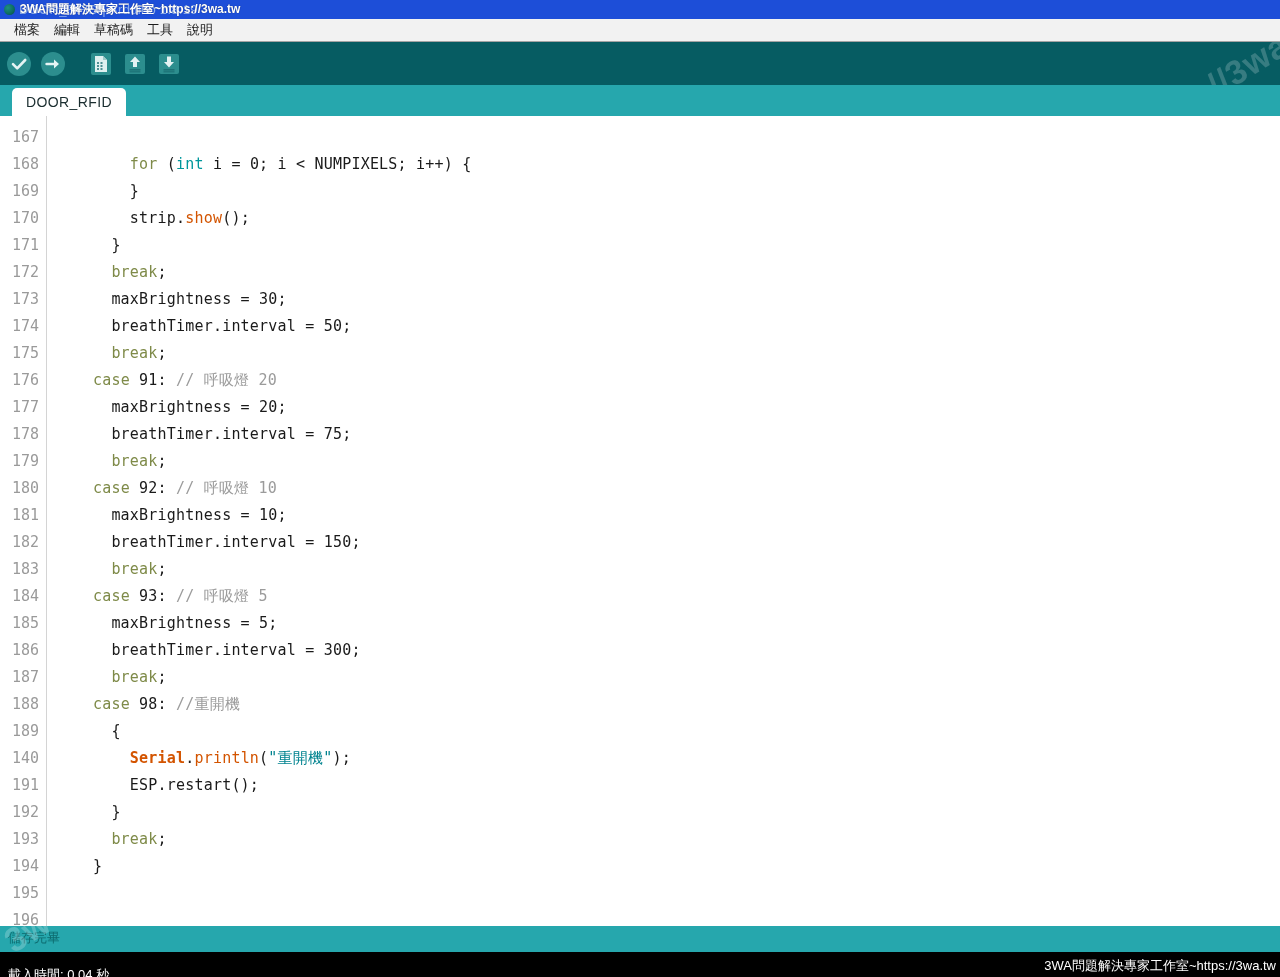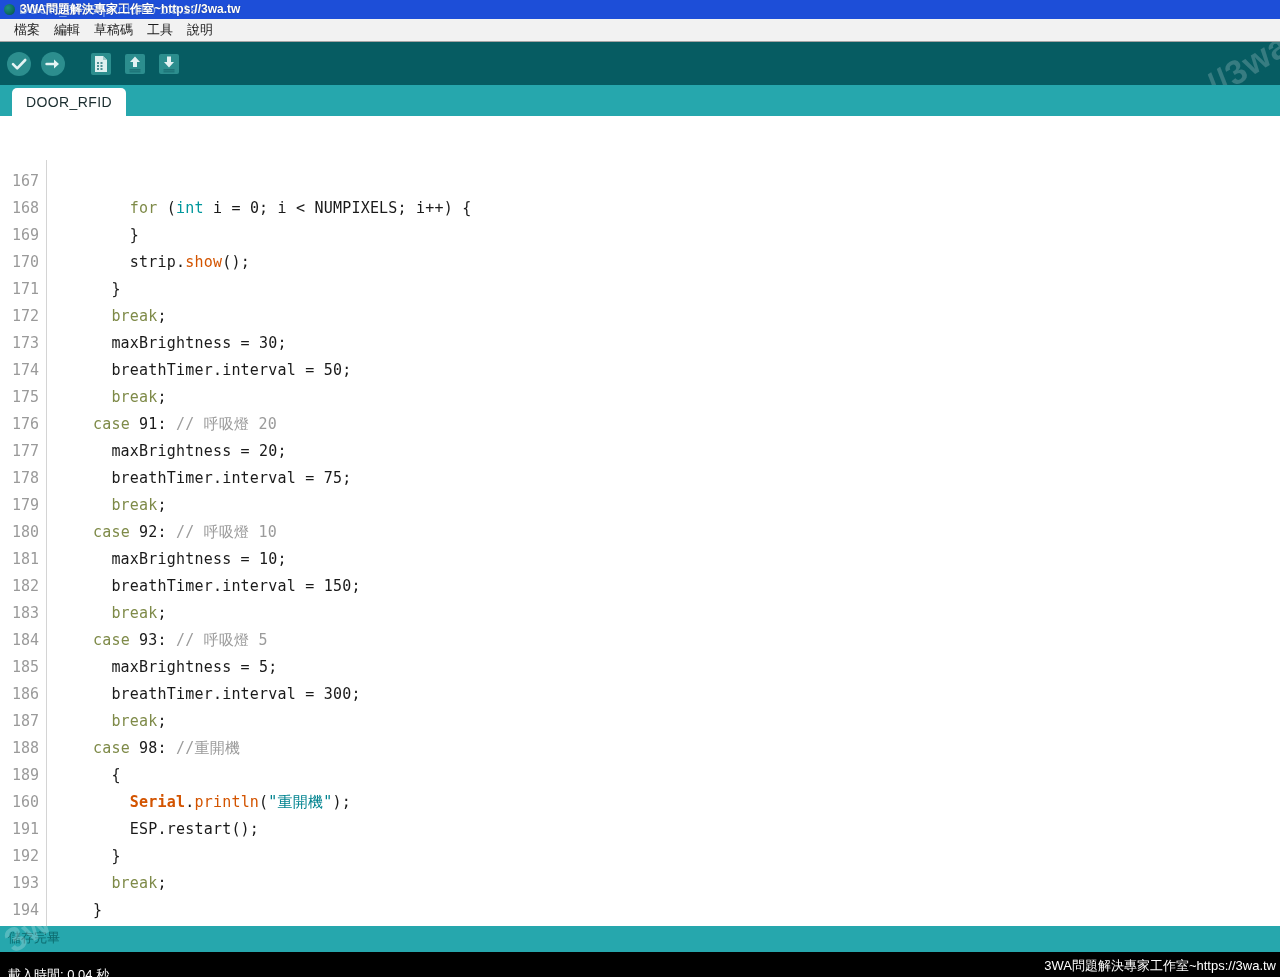--- a/index.html
+++ b/index.html
@@ -128,21 +128,20 @@
     letter-spacing: .4px;
   }
 
   
   .editor {
     position: relative;
     flex: 1 1 auto;
     background: #ffffff;
     overflow: hidden;
     display: flex;
-    margin-top: 44px;
   }
   .gutter {
     width: 47px;
     flex: 0 0 47px;
     background: #ffffff;
     border-right: 1px solid #d4d4d4;
     padding-top: 8px;
     text-align: right;
   }
   .gutter .ln {
@@ -325,21 +324,21 @@
         <span class="ln">180</span>
         <span class="ln">181</span>
         <span class="ln">182</span>
         <span class="ln">183</span>
         <span class="ln">184</span>
         <span class="ln">185</span>
         <span class="ln">186</span>
         <span class="ln">187</span>
         <span class="ln">188</span>
         <span class="ln">189</span>
-        <span class="ln">160</span>
+        <span class="ln">140</span>
         <span class="ln">191</span>
         <span class="ln">192</span>
         <span class="ln">193</span>
         <span class="ln">194</span>
         <span class="ln">195</span>
         <span class="ln">196</span>
       </div>
     <div class="code">
         <span class="cl">&nbsp;</span>
         <span class="cl"><span>        </span><span class="k">for</span><span> (</span><span class="t">int</span><span> i = 0; i &lt; NUMPIXELS; i++) {</span></span>

